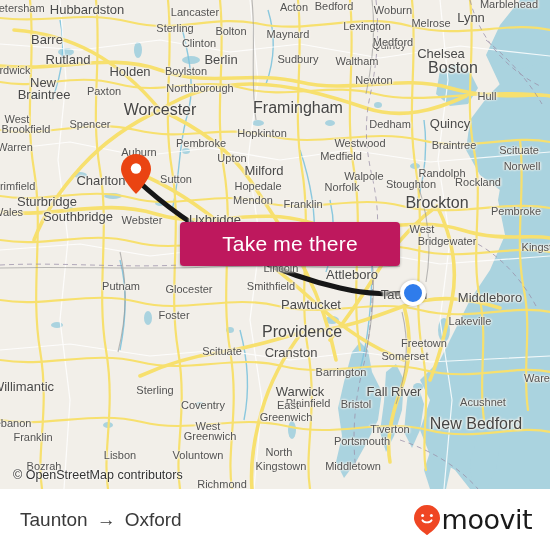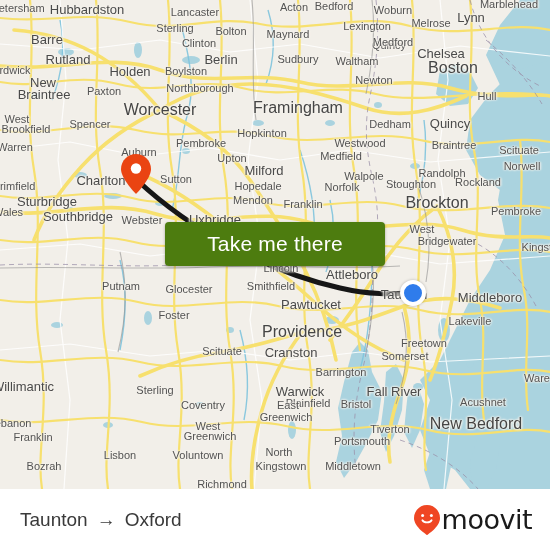--- a/index.html
+++ b/index.html
@@ -67,25 +67,25 @@
     transform: translate(-50%, -50%);
     border-radius: 50%;
     background: #2f7ceb;
     border: 4px solid #ffffff;
     box-sizing: border-box;
     box-shadow: 0 0 3px rgba(0,0,0,.25);
   }
   
   #take-me-there {
     position: absolute;
-    left: 165px;
+    left: 180px;
     top: 222px;
     width: 220px;
     height: 44px;
-    background: #4d7c0f;
+    background: #be185d;
     border: none;
     border-radius: 4px;
     color: #ffffff;
     font-size: 21px;
     font-family: "Liberation Sans", sans-serif;
     letter-spacing: .2px;
     cursor: pointer;
     box-shadow: 0 1px 3px rgba(0,0,0,.3);
     padding: 0;
   }
@@ -400,20 +400,21 @@
       <svg viewBox="0 0 30 40" width="30" height="40">
         <path d="M15,0 C6.7,0 0,6.7 0,15 C0,25 15,40 15,40 C15,40 30,25 30,15 C30,6.7 23.3,0 15,0 Z" fill="#ea4412"></path>
         <circle cx="15" cy="14.5" r="5.2" fill="#ffffff"></circle>
       </svg>
     </div>
 
     <div id="dot-taunton"></div>
 
     <button id="take-me-there">Take me there</button>
 
+    <div id="attribution">© OpenStreetMap contributors</div>
   </div>
 
   <div id="footer">
 
     <div id="route-summary">
       <span>Taunton</span>
       <span id="route-arrow">→</span>
       <span>Oxford</span>
     </div>
 

